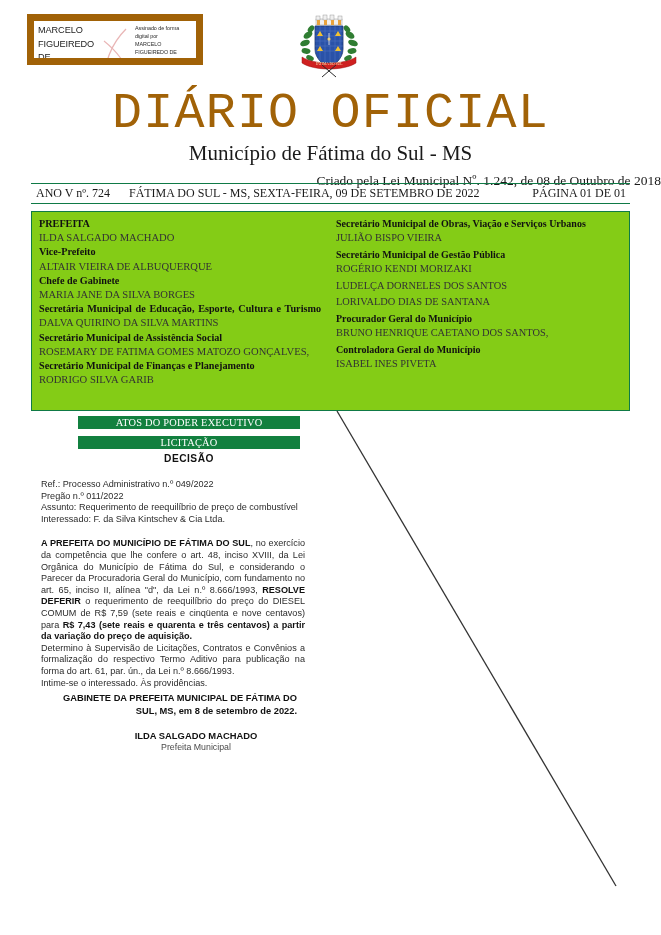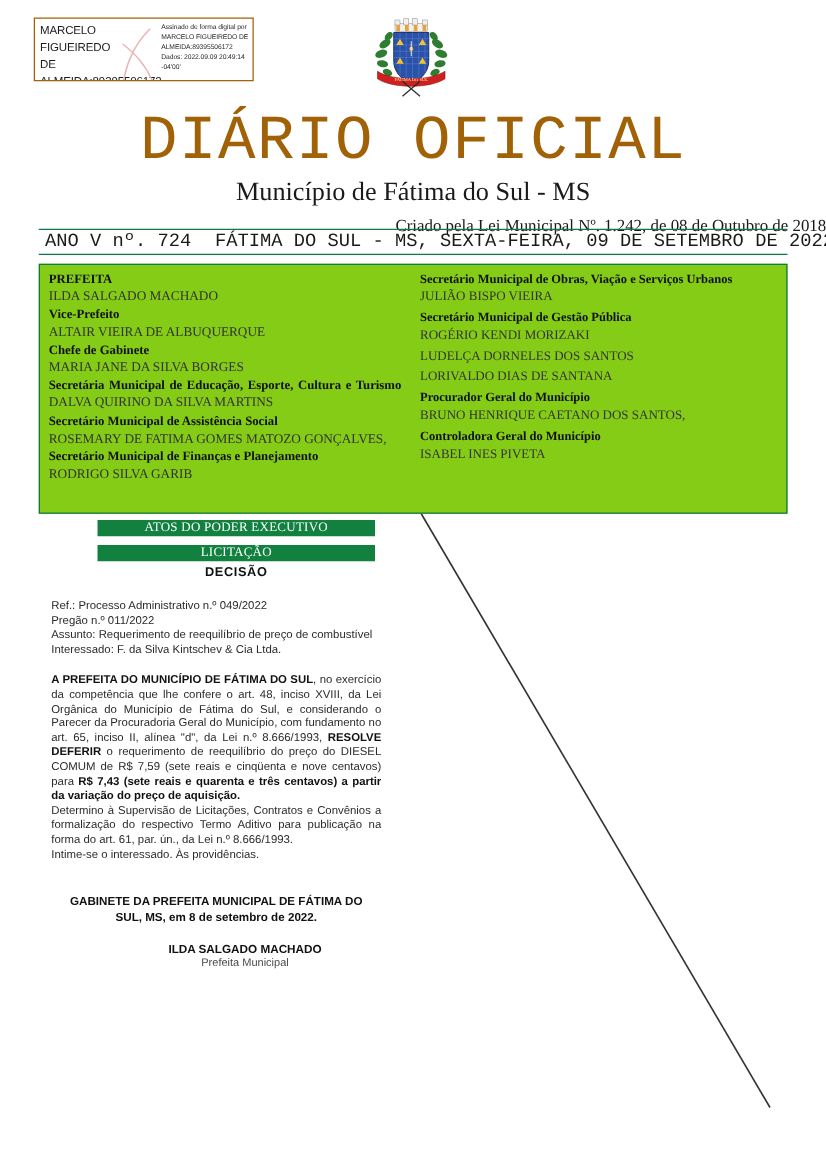--- a/index.html
+++ b/index.html
@@ -16,21 +16,21 @@
     overflow: hidden;
   }
 
   
   .sig-stamp {
     position: absolute;
     left: 27px;
     top: 14px;
     width: 176px;
     height: 51px;
-    border: 1px solid #a16207;
+    border: 7px solid #a16207;
     box-sizing: border-box;
     display: flex;
     overflow: hidden;
     background: #fff;
   }
   .sig-left {
     width: 99px;
     padding: 3px 2px 0 4px;
     box-sizing: border-box;
     font-family: "Liberation Sans", sans-serif;
@@ -105,22 +105,22 @@
     top: 183px;
     width: 599px;
     border-top: 1.6px solid #0f7a46;
     border-bottom: 1.6px solid #0f7a46;
     padding: 2px 0 2px 0;
     box-sizing: border-box;
   }
   .issue-row {
     display: flex;
     align-items: flex-start;
-    font-family: Liberation Mono, monospace;
-    font-size: 15px;
+    font-family: Liberation Serif, serif;
+    font-size: 12px;
     line-height: 13px;
     color: #1a1a1a;
     padding: 1px 4px 1px 5px;
   }
   .issue-ano { white-space: nowrap; }
   .issue-mid { margin-left: 19px; white-space: nowrap; }
   .issue-page { margin-left: auto; white-space: nowrap; }
 
   
   .officials {
@@ -205,22 +205,22 @@
   .ref-block { margin-bottom: 13px; }
   .ref-block div { white-space: nowrap; }
   .para {
     text-align: justify;
     margin-bottom: 0;
   }
   .para b { font-weight: bold; color: #111; }
   .para.tight { margin-top: 0; }
 
   .gabinete {
-    margin-top: 26px;
-    text-align: center;
+    margin-top: 3px;
+    text-align: right;
     font-family: "Liberation Sans", sans-serif;
     font-weight: bold;
     font-size: 9.3px;
     line-height: 12.4px;
     color: #111;
     padding: 0 8px;
   }
   .sign-name {
     margin-top: 13px;
     text-align: center;

